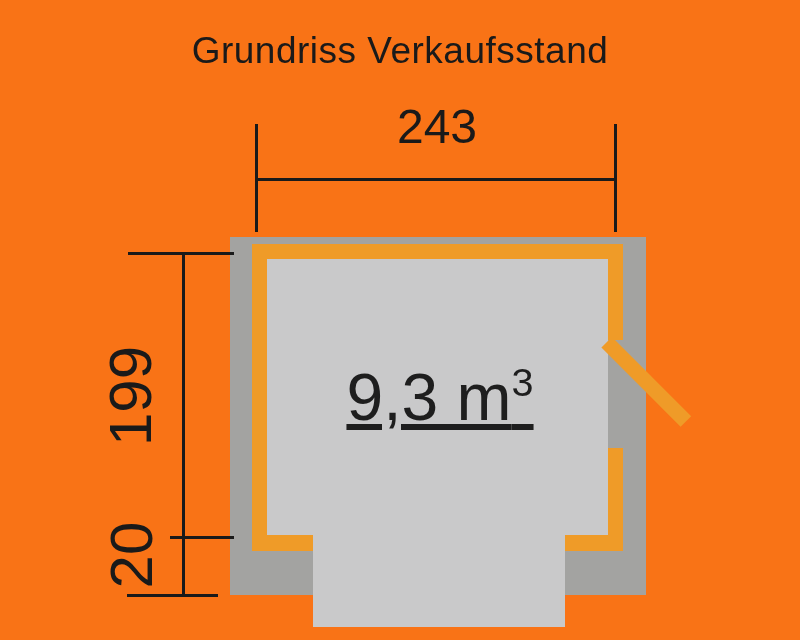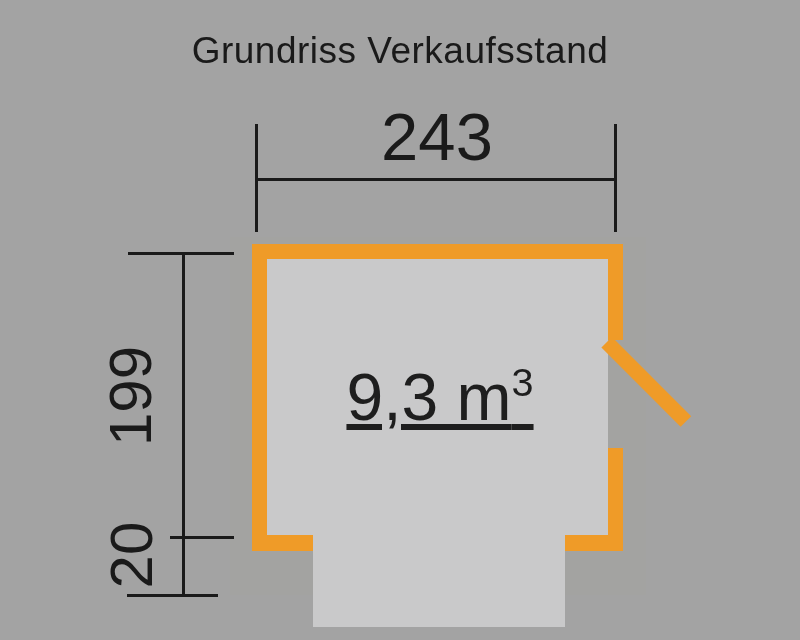--- a/index.html
+++ b/index.html
@@ -3,32 +3,32 @@
 <meta charset="utf-8">
 <style>
   :root{
     --wall-orange:#ef9b28;
     --overhang-gray:#a3a3a1;
     --floor-gray:#c9c9ca;
     --line-black:#1a1a1a;
   }
   html,body{margin:0;padding:0;background:#ffffff;}
   .stage{
-    position:relative;width:800px;height:640px;overflow:hidden;background:#a3a3a3;
+    position:relative;width:800px;height:640px;overflow:hidden;background:#f97316;
     font-family:"Liberation Sans","DejaVu Sans",sans-serif;color:var(--line-black);
   }
   .abs{position:absolute;}
   
   .title{
     left:400px;top:30px;transform:translateX(-50%);
     font-size:37px;white-space:nowrap;letter-spacing:0.5px;
   }
   .width-label{
     left:437px;top:103px;transform:translateX(-50%);
-    font-size:67px;line-height:1;white-space:nowrap;
+    font-size:48px;line-height:1;white-space:nowrap;
   }
   .depth-label,.overhang-label{
     font-size:60px;line-height:1;white-space:nowrap;
     transform:translate(-50%,-50%) rotate(-90deg);
   }
   .depth-label{left:131px;top:396px;}
   .overhang-label{left:132px;top:555px;}
   .volume{
     left:440px;top:397px;transform:translate(-50%,-50%);
     font-size:66px;line-height:1;white-space:nowrap;color:#1e1e1e;text-decoration:underline;

